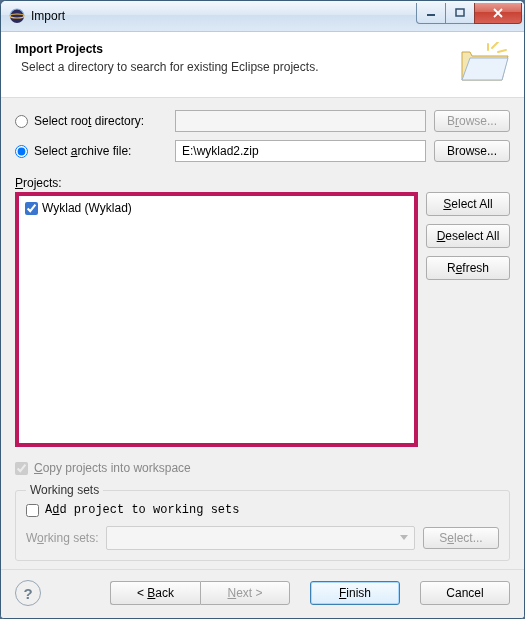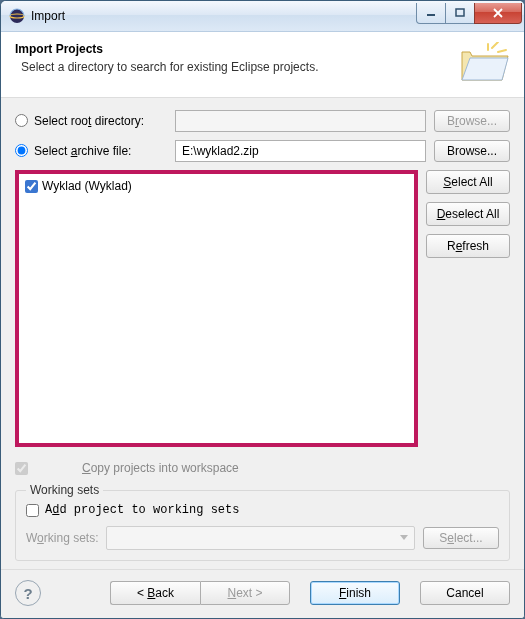--- a/index.html
+++ b/index.html
@@ -86,21 +86,21 @@
     display:flex;
     flex-direction:column;
   }
   .form-row {
     display:flex;
     align-items:center;
     margin-bottom: 8px;
   }
   .form-row .radio-wrap {
     display:flex;
-    align-items:flex-start;
+    align-items:flex-end;
     width: 160px;
   }
   .form-row input[type=radio] { margin: 0 6px 0 0; }
   .form-row .text-input {
     flex:1;
     height: 22px;
     border: 1px solid #b0b0b0;
     background:#fff;
     padding: 0 6px;
     font: inherit;
@@ -134,21 +134,21 @@
   .proj-item input { margin:0; accent-color:#3a76d0;}
   .proj-btns { width: 84px; margin-left: 8px; display:flex; flex-direction:column; gap:8px; }
   .proj-btns button {
     height: 24px;
     border: 1px solid #adadad;
     background: linear-gradient(to bottom,#fdfdfd,#e8e8e8);
     border-radius:3px;
     font:inherit;
   }
 
-  .copy-row { display:flex; align-items:flex-end; margin: 14px 0 8px 0; color:#888;gap:48px;}
+  .copy-row { display:flex; align-items:flex-end; margin: 14px 0 8px 0; color:#888;}
   .copy-row input { margin:0 6px 0 0; accent-color:#3a76d0;}
 
   fieldset.working-sets {
     border: 1px solid #d8d8d8;
     border-radius: 3px;
     padding: 6px 10px 10px 10px;
     margin:0;
   }
   fieldset.working-sets legend { padding: 0 4px; color:#333;}
   .ws-add { display:flex; align-items:center; margin-bottom:8px;}
@@ -276,20 +276,21 @@
 
     <div class="form-row">
       <label class="radio-wrap">
         <input type="radio" name="src" checked="" style="">
         <span><span>Select </span><span class="underline-char">a</span><span>rchive file:</span></span>
       </label>
       <input class="text-input" value="E:\wyklad2.zip" style="">
       <button class="side-btn">Browse...</button>
     </div>
 
+    <div class="section-label"><span class="underline-char">P</span><span>rojects:</span></div>
 
     <div class="projects-row">
       <div class="projects-list">
         <div class="proj-item">
           <input type="checkbox" checked="" style="">
           <span>Wyklad (Wyklad)</span>
         </div>
       </div>
       <div class="proj-btns">
         <button><span class="underline-char">S</span><span>elect All</span></button>

